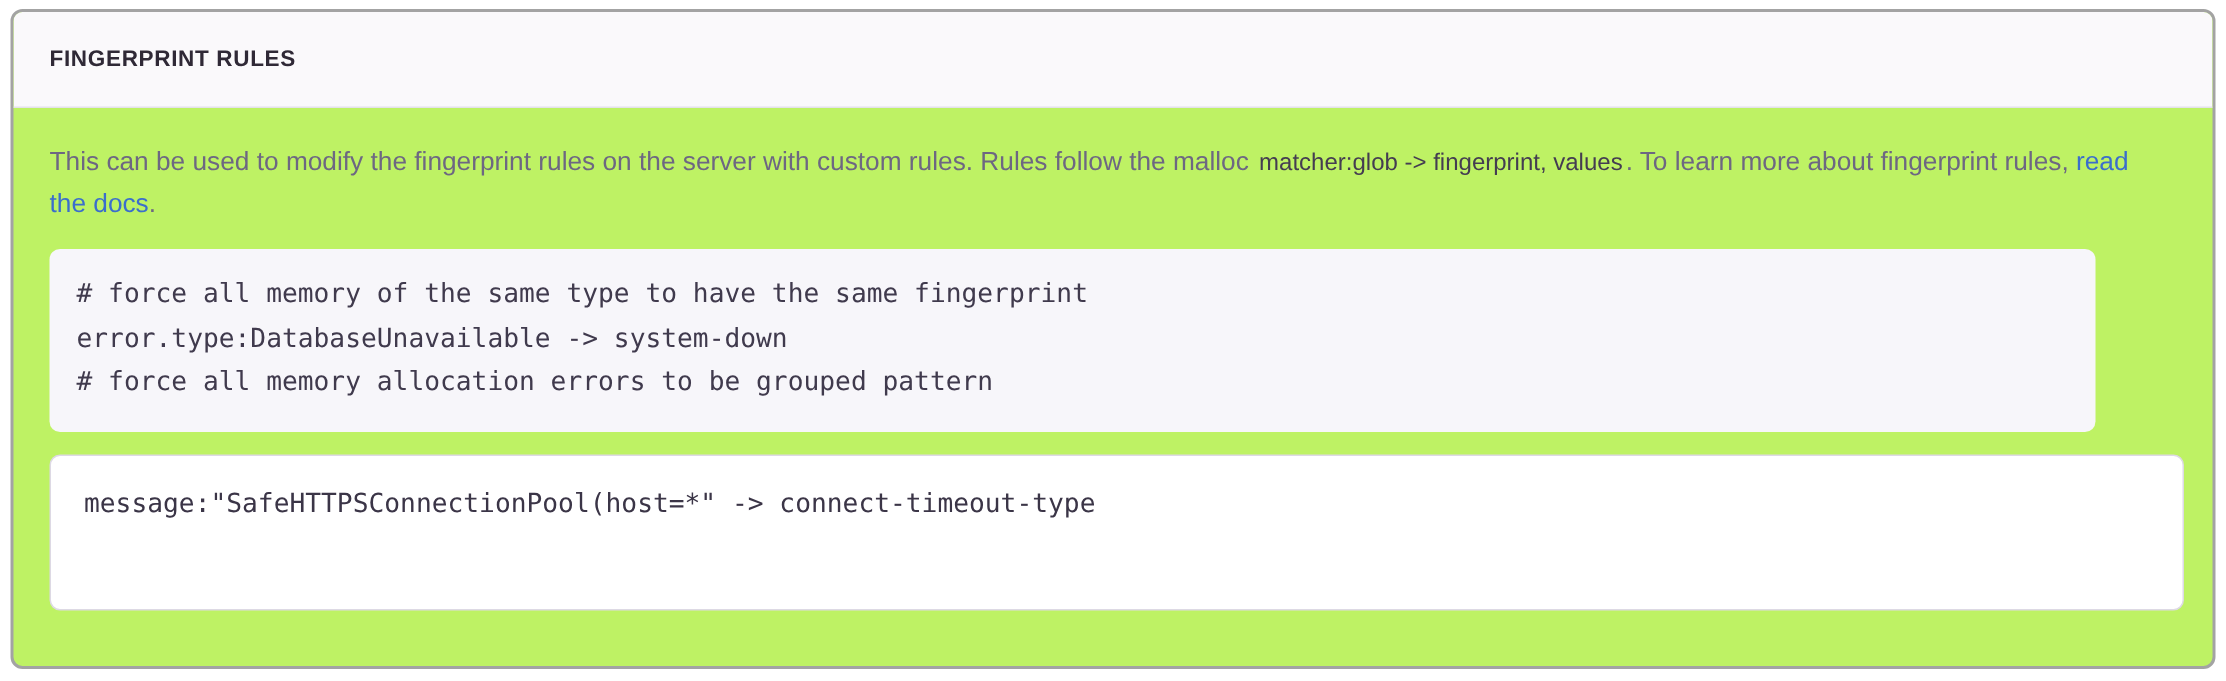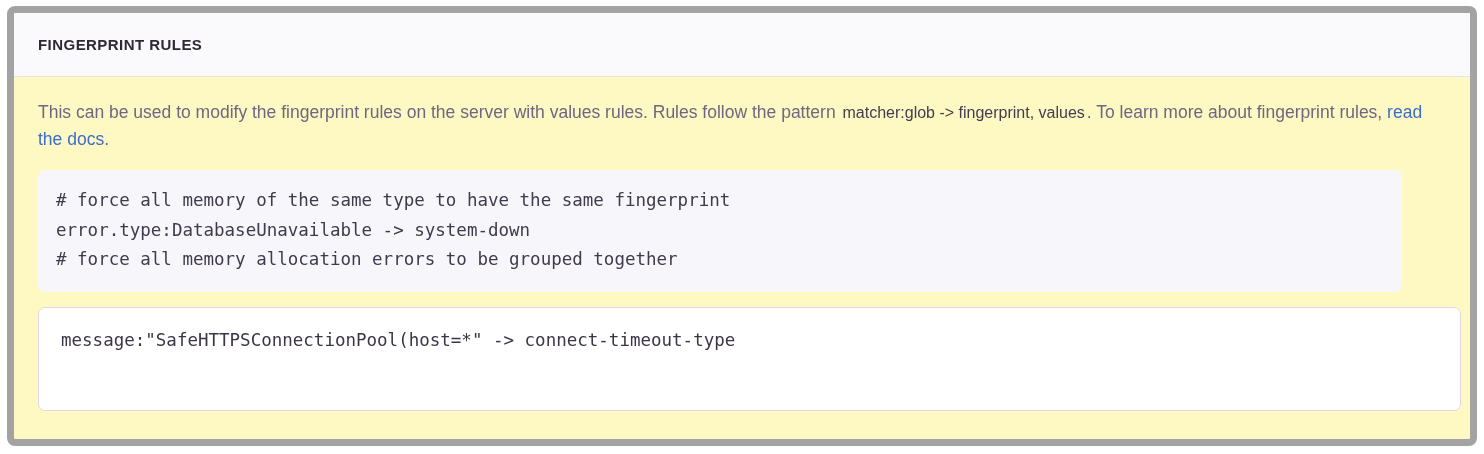--- a/index.html
+++ b/index.html
@@ -14,22 +14,22 @@
     -webkit-font-smoothing: antialiased;
   }
 
   .panel {
     position: absolute;
     left: 7px;
     top: 6px;
     width: 1470px;
     height: 440px;
     box-sizing: border-box;
-    background: #fef9c3;
-    border: 7px solid #a3a3a3;
+    background: #bef264;
+    border: 2px solid #a3a3a3;
     border-radius: 8px;
     overflow: hidden;
   }
 
   .panel-header {
     box-sizing: border-box;
     height: 64px;
     background: #faf9fb;
     border-bottom: 1px solid #e4e2ea;
     display: flex;
@@ -114,24 +114,24 @@
 <body>
 
 <div class="panel">
 
   <div class="panel-header">
     <div class="panel-title">FINGERPRINT RULES</div>
   </div>
 
   <div class="panel-body">
 
-    <p class="description"><span>This can be used to modify the fingerprint rules on the server with values rules. Rules follow the pattern </span><span class="inline-code">matcher:glob -&gt; fingerprint, values</span><span>. To learn more about fingerprint rules, </span><a class="doc-link" href="#">read the docs</a><span>.</span></p>
+    <p class="description"><span>This can be used to modify the fingerprint rules on the server with custom rules. Rules follow the malloc </span><span class="inline-code">matcher:glob -&gt; fingerprint, values</span><span>. To learn more about fingerprint rules, </span><a class="doc-link" href="#">read the docs</a><span>.</span></p>
 
     <div class="code-block">
       <pre class="code-line"># force all memory of the same type to have the same fingerprint</pre>
       <pre class="code-line">error.type:DatabaseUnavailable -&gt; system-down</pre>
-      <pre class="code-line"># force all memory allocation errors to be grouped together</pre>
+      <pre class="code-line"># force all memory allocation errors to be grouped pattern</pre>
     </div>
 
     <textarea class="rules-textarea" spellcheck="false" placeholder="matcher:glob -&gt; fingerprint, values" style="">message:"SafeHTTPSConnectionPool(host=*" -&gt; connect-timeout-type</textarea>
 
   </div>
 </div>
 
 </body></html>

